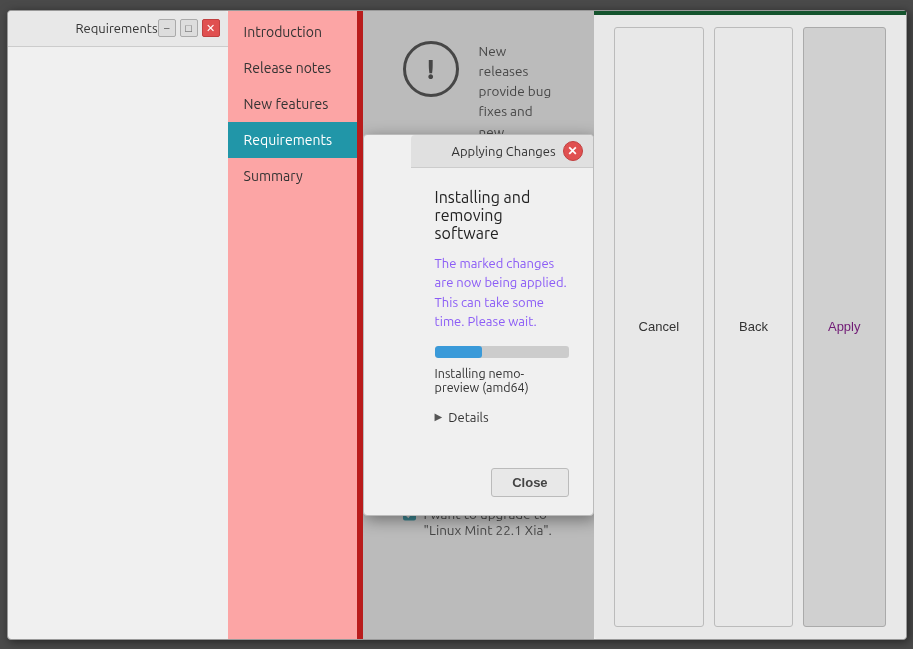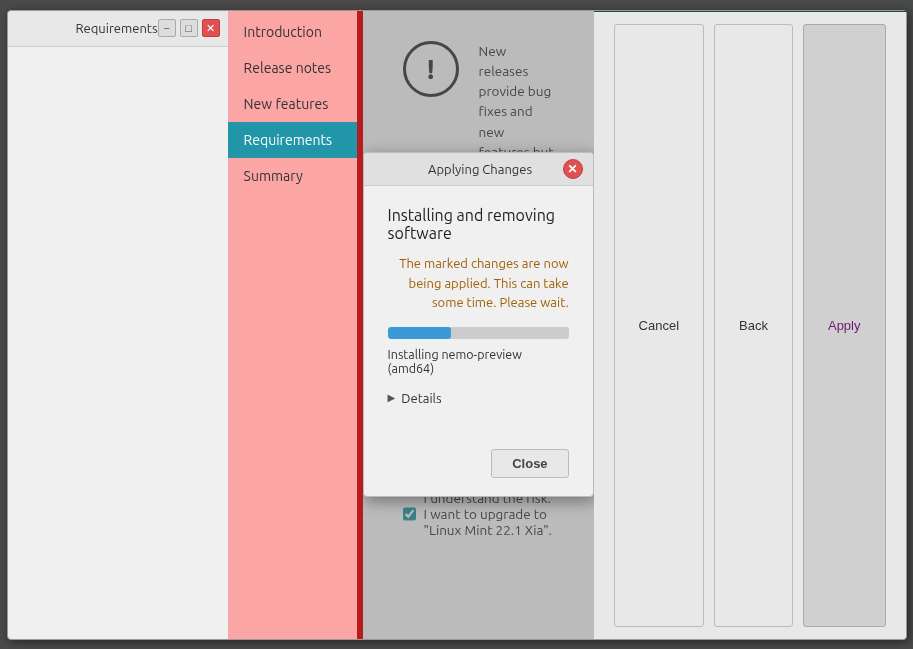--- a/index.html
+++ b/index.html
@@ -154,20 +154,21 @@
       align-items: center;
       justify-content: center;
     }
 
     .dialog {
       background: #f0f0f0;
       border: 1px solid #bbb;
       border-radius: 4px;
       width: 500px;
       box-shadow: 2px 4px 16px rgba(0,0,0,0.4);
+      padding-left: 47px;
     }
 
     .dialog-titlebar {
       background: #e0e0e0;
       border-bottom: 1px solid #ccc;
       padding: 6px 10px;
       display: flex;
       align-items: center;
       justify-content: space-between;
       border-radius: 4px 4px 0 0;
@@ -201,24 +202,23 @@
 
     .dialog-heading {
       font-size: 16px;
       font-weight: normal;
       color: #222;
       margin-bottom: 12px;
     }
 
     .dialog-description {
       font-size: 13px;
-      color: #a16207;
+      color: #8b5cf6;
       margin-bottom: 14px;
       line-height: 1.5;
-      text-align: right;
     }
 
     .progress-bar-container {
       background: #ccc;
       border-radius: 3px;
       height: 12px;
       margin-bottom: 8px;
       overflow: hidden;
     }
 
@@ -261,21 +261,21 @@
       border: 1px solid #bbb;
       border-radius: 3px;
       cursor: pointer;
       font-size: 13px;
       color: #444;
       font-weight: bold;
     }
 
     
     .bottom-bar {
-      border-top: 1px solid #14532d;
+      border-top: 4px solid #14532d;
       padding: 12px 20px;
       background: #e8e8e8;
       display: flex;
       justify-content: flex-end;
       gap: 10px;
       border-radius: 0 0 4px 4px;
     }
 
     .btn {
       padding: 8px 24px;

